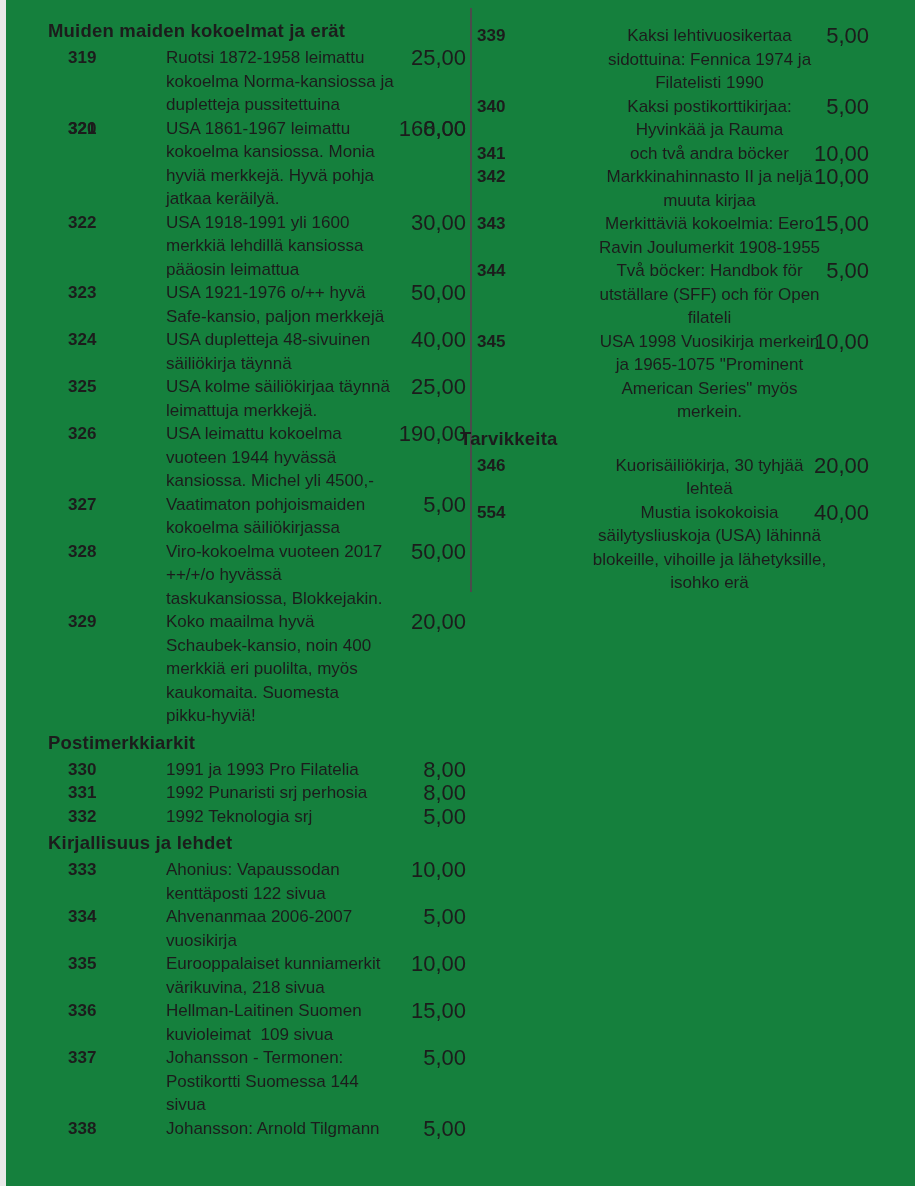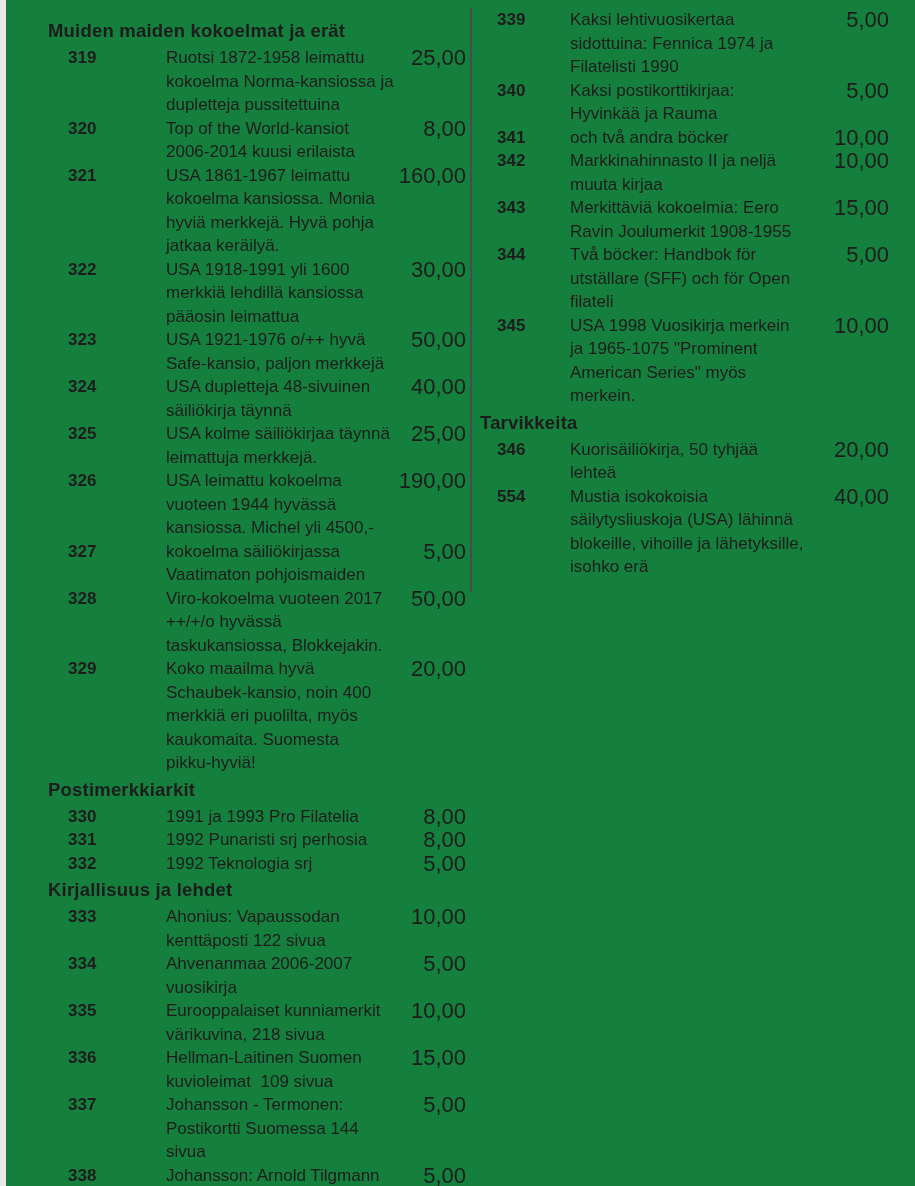--- a/index.html
+++ b/index.html
@@ -12,33 +12,33 @@
   .scan-edge-left {
     position:absolute; left:0; top:0; width:6px; height:1186px;
     background:#e9e9e9;
   }
   .divider {
     position:absolute; left:470px; top:8px; width:2px; height:584px;
     background:#4b4b4b;
   }
   .col { position:absolute; top:0; }
   .col-left  { left:48px;  width:418px; padding-top:16px; }
-  .col-right { left:480px; width:409px; padding-top:8px; }
+  .col-right { left:460px; width:409px; padding-top:24px; }
   .section-heading {
     font-weight:bold; font-size:18.5px; line-height:24px;
     margin:3px 0 3px 0; letter-spacing:0.2px; white-space:pre;
   }
   .row { position:relative; }
   .lot {
     position:absolute; left:20px; top:0;
     font-weight:bold; font-size:17px; line-height:23.5px;
   }
   .col-right .lot { left:17px; }
   .desc { margin-left:118px; }
-  .col-right .desc { margin-left:90px; }
+  .col-right .desc { margin-left:90px;text-align:center; }
   .line { white-space:pre; font-size:17px; line-height:23.5px; }
   .price {
     position:absolute; right:0; top:0;
     font-size:22px; line-height:23.5px; text-align:right;
   }
 </style>
 </head>
 <body>
 
 <div class="page">
@@ -50,24 +50,20 @@
         <span class="lot">319</span>
         <div class="desc">
           <div class="line">Ruotsi 1872-1958 leimattu</div>
           <div class="line">kokoelma Norma-kansiossa ja</div>
           <div class="line">dupletteja pussitettuina</div>
         </div>
         <span class="price">25,00</span>
       </div>
       <div class="row">
         <span class="lot">320</span>
-        <div class="desc">
-          <div class="line">Top of the World-kansiot</div>
-          <div class="line">2006-2014 kuusi erilaista</div>
-        </div>
         <span class="price">8,00</span>
       </div>
       <div class="row">
         <span class="lot">321</span>
         <div class="desc">
           <div class="line">USA 1861-1967 leimattu</div>
           <div class="line">kokoelma kansiossa. Monia</div>
           <div class="line">hyviä merkkejä. Hyvä pohja</div>
           <div class="line">jatkaa keräilyä.</div>
         </div>
@@ -111,22 +107,22 @@
         <div class="desc">
           <div class="line">USA leimattu kokoelma</div>
           <div class="line">vuoteen 1944 hyvässä</div>
           <div class="line">kansiossa. Michel yli 4500,-</div>
         </div>
         <span class="price">190,00</span>
       </div>
       <div class="row">
         <span class="lot">327</span>
         <div class="desc">
+          <div class="line">Vaatimaton pohjoismaiden</div>
           <div class="line">kokoelma säiliökirjassa</div>
-          <div class="line">Vaatimaton pohjoismaiden</div>
         </div>
         <span class="price">5,00</span>
       </div>
       <div class="row">
         <span class="lot">328</span>
         <div class="desc">
           <div class="line">Viro-kokoelma vuoteen 2017</div>
           <div class="line">++/+/o hyvässä</div>
           <div class="line">taskukansiossa, Blokkejakin.</div>
         </div>
@@ -272,21 +268,21 @@
           <div class="line">ja 1965-1075 "Prominent</div>
           <div class="line">American Series" myös</div>
           <div class="line">merkein.</div>
         </div>
         <span class="price">10,00</span>
       </div>
       <div class="section-heading">Tarvikkeita</div>
       <div class="row">
         <span class="lot">346</span>
         <div class="desc">
-          <div class="line">Kuorisäiliökirja, 50 tyhjää</div>
+          <div class="line">Kuorisäiliökirja, 30 tyhjää</div>
           <div class="line">lehteä</div>
         </div>
         <span class="price">20,00</span>
       </div>
       <div class="row">
         <span class="lot">554</span>
         <div class="desc">
           <div class="line">Mustia isokokoisia</div>
           <div class="line">säilytysliuskoja (USA) lähinnä</div>
           <div class="line">blokeille, vihoille ja lähetyksille,</div>

